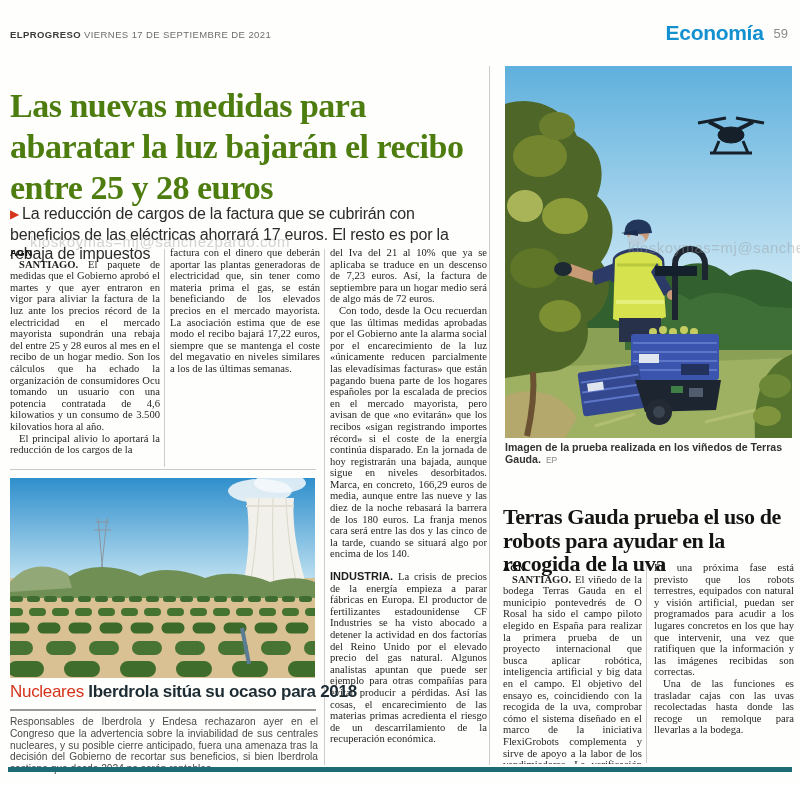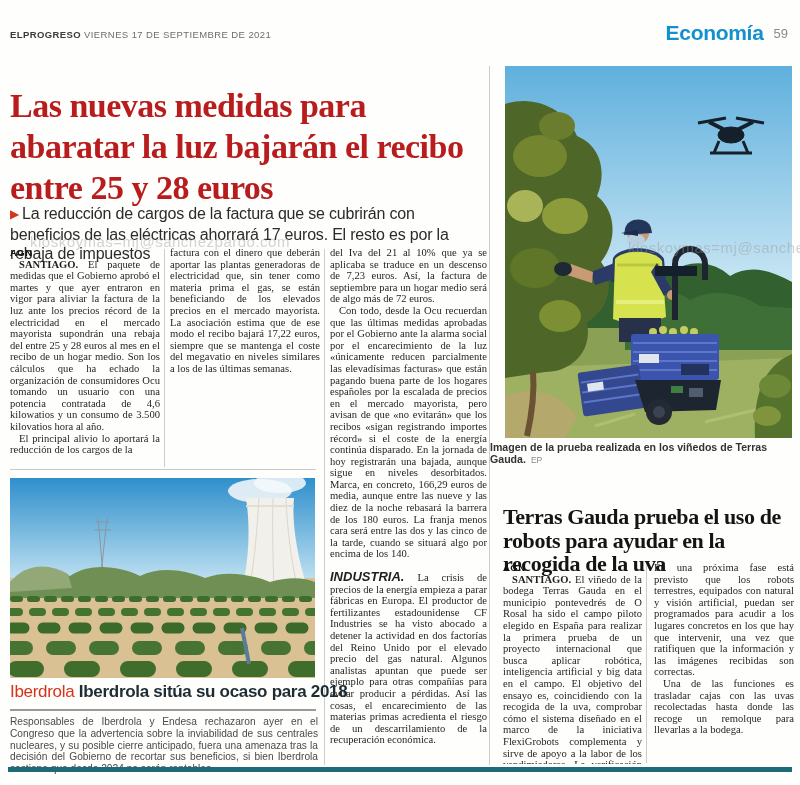--- a/index.html
+++ b/index.html
@@ -7,60 +7,60 @@
         font-family:"Liberation Sans",sans-serif;color:#222;}
   
   .masthead{position:absolute;left:10px;top:29px;font-size:9.5px;letter-spacing:.4px;color:#6d6d6d;}
   .masthead .brand{font-weight:bold;color:#3a3a3a;}
   .section-block{position:absolute;right:12px;top:21px;display:flex;align-items:center;gap:10px;}
   .section-name{font-size:21px;font-weight:bold;color:#1290d0;letter-spacing:-.3px;}
   .page-num{font-size:13px;color:#8a8a8a;}
   
   .headline{position:absolute;left:10px;top:62px;width:474px;
     font-family:"Liberation Serif",serif;font-weight:bold;font-size:34px;line-height:41px;
-    color:#b91c1c;letter-spacing:-.5px;}
+    color:#4d7c0f;letter-spacing:-.5px;}
   .standfirst{position:absolute;left:10px;top:204px;width:472px;
     font-size:16px;line-height:19.5px;color:#2b2b2b;letter-spacing:-.2px;}
   .standfirst .bullet{color:#d5331c;font-size:12px;vertical-align:1px;margin-right:3px;}
   .watermark{position:absolute;font-size:15px;color:rgba(150,150,150,.42);letter-spacing:.5px;z-index:6;pointer-events:none;}
   .wm1{left:30px;top:233px;}
   .wm2{left:628px;top:239px;}
   
   .bodycol{position:absolute;font-family:"Liberation Serif",serif;font-size:10.6px;line-height:11.6px;
     text-align:justify;color:#1f1f1f;overflow:hidden;}
   .col1{left:10px;top:247px;width:150px;height:222px;}
   .col2{left:170px;top:247px;width:150px;height:222px;}
   .col3{left:330px;top:247px;width:157px;height:518px;}
   .bodycol p{margin:0;}
   .bodycol p + p{text-indent:9px;}
   .byline{font-family:"Liberation Sans",sans-serif;font-weight:bold;font-size:9.5px;letter-spacing:.5px;
     margin:0 0 3px 0;color:#111;}
   .lead{font-weight:bold;}
   .industria{margin-top:11px !important;text-indent:0 !important;}
-  .industria .lead{font-family:"Liberation Sans",sans-serif;font-size:13px;font-style:italic;}
+  .industria .lead{font-family:"Liberation Sans",sans-serif;font-size:11px;}
   
   .vrule{position:absolute;width:1px;background:#ccc;}
   .vr-main{left:489px;top:66px;height:699px;}
   .vr-c1{left:164px;top:249px;height:218px;}
   .vr-c2{left:324px;top:249px;height:516px;}
   .vr-right{left:646px;top:565px;height:198px;}
   .hrule{position:absolute;height:1px;background:#c9c9c9;}
   .hr-photo{left:10px;top:469px;width:306px;}
   .hr-nuc{left:10px;top:709px;width:306px;height:2px;background:#9a9a9a;}
   
   .photo-nuclear{position:absolute;left:10px;top:478px;width:305px;height:200px;}
   
   .nuc-head{position:absolute;left:10px;top:682px;width:312px;font-size:17px;white-space:nowrap;letter-spacing:-.3px;}
   .nuc-kicker{color:#d5331c;}
   .nuc-title{font-weight:bold;color:#1d2b33;}
   .nuc-body{position:absolute;left:10px;top:716px;width:308px;font-size:10.2px;line-height:11.8px;
     color:#4a4a4a;text-align:justify;}
   
   .photo-vineyard{position:absolute;left:505px;top:66px;width:287px;height:372px;}
-  .photo-caption{position:absolute;left:490px;top:441px;width:287px;font-size:10.6px;font-weight:bold;color:#333;}
+  .photo-caption{position:absolute;left:505px;top:441px;width:287px;font-size:10.6px;font-weight:bold;color:#333;}
   .photo-caption .credit{font-weight:normal;font-size:8.5px;color:#8a8a8a;margin-left:2px;}
   .headline2{position:absolute;left:503px;top:487px;width:292px;
     font-family:"Liberation Serif",serif;font-weight:bold;font-size:22px;line-height:23.5px;
     color:#141414;letter-spacing:-.4px;}
   .colA{left:503px;top:562px;width:139px;height:202px;}
   .colB{left:654px;top:562px;width:140px;height:202px;}
   
   .bottom-bar{position:absolute;left:8px;top:767px;width:784px;height:5px;background:#1e6b77;}
 </style>
 </head>
@@ -126,21 +126,21 @@
     <path d="M0 104 C15 86 38 84 58 96 L62 110 L0 114 Z" fill="#93a877"></path>
     <line x1="3" y1="121" x2="303" y2="121" stroke="#3f6d31" stroke-width="6" stroke-dasharray="7 10" stroke-linecap="round"></line>
     <line x1="0" y1="134" x2="305" y2="134" stroke="#447430" stroke-width="8" stroke-dasharray="9 14" stroke-linecap="round"></line>
     <line x1="2" y1="150" x2="305" y2="150" stroke="#3c6a2b" stroke-width="11" stroke-dasharray="12 19" stroke-linecap="round"></line>
     <line x1="0" y1="170" x2="305" y2="170" stroke="#477433" stroke-width="14" stroke-dasharray="16 27" stroke-linecap="round"></line>
     <line x1="6" y1="191" x2="305" y2="191" stroke="#3f6d2c" stroke-width="16" stroke-dasharray="20 36" stroke-linecap="round"></line>
     <line x1="232" y1="150" x2="239" y2="186" stroke="#5b7d93" stroke-width="4"></line>
   </svg>
 
   <div class="nuc-head">
-    <span class="nuc-kicker">Iberdrola</span>
+    <span class="nuc-kicker">Nucleares</span>
     <span class="nuc-title">Iberdrola sitúa su ocaso para 2018</span>
   </div>
   <div class="hrule hr-nuc"></div>
   <div class="nuc-body">Responsables de Iberdrola y Endesa rechazaron ayer en el Congreso que la advertencia sobre la inviabilidad de sus centrales nucleares, y su posible cierre anticipado, fuera una amenaza tras la decisión del Gobierno de recortar sus beneficios, si bien Iberdrola sostiene que desde 2024 no serán rentables.</div>
 
   <svg class="photo-vineyard" viewBox="0 0 287 372" preserveAspectRatio="none">
     <defs>
       <linearGradient id="sky2" x1="0" y1="0" x2="0" y2="1">
         <stop offset="0" stop-color="#5fb0dd"></stop>
           <stop offset="1" stop-color="#cfe9f5"></stop>

